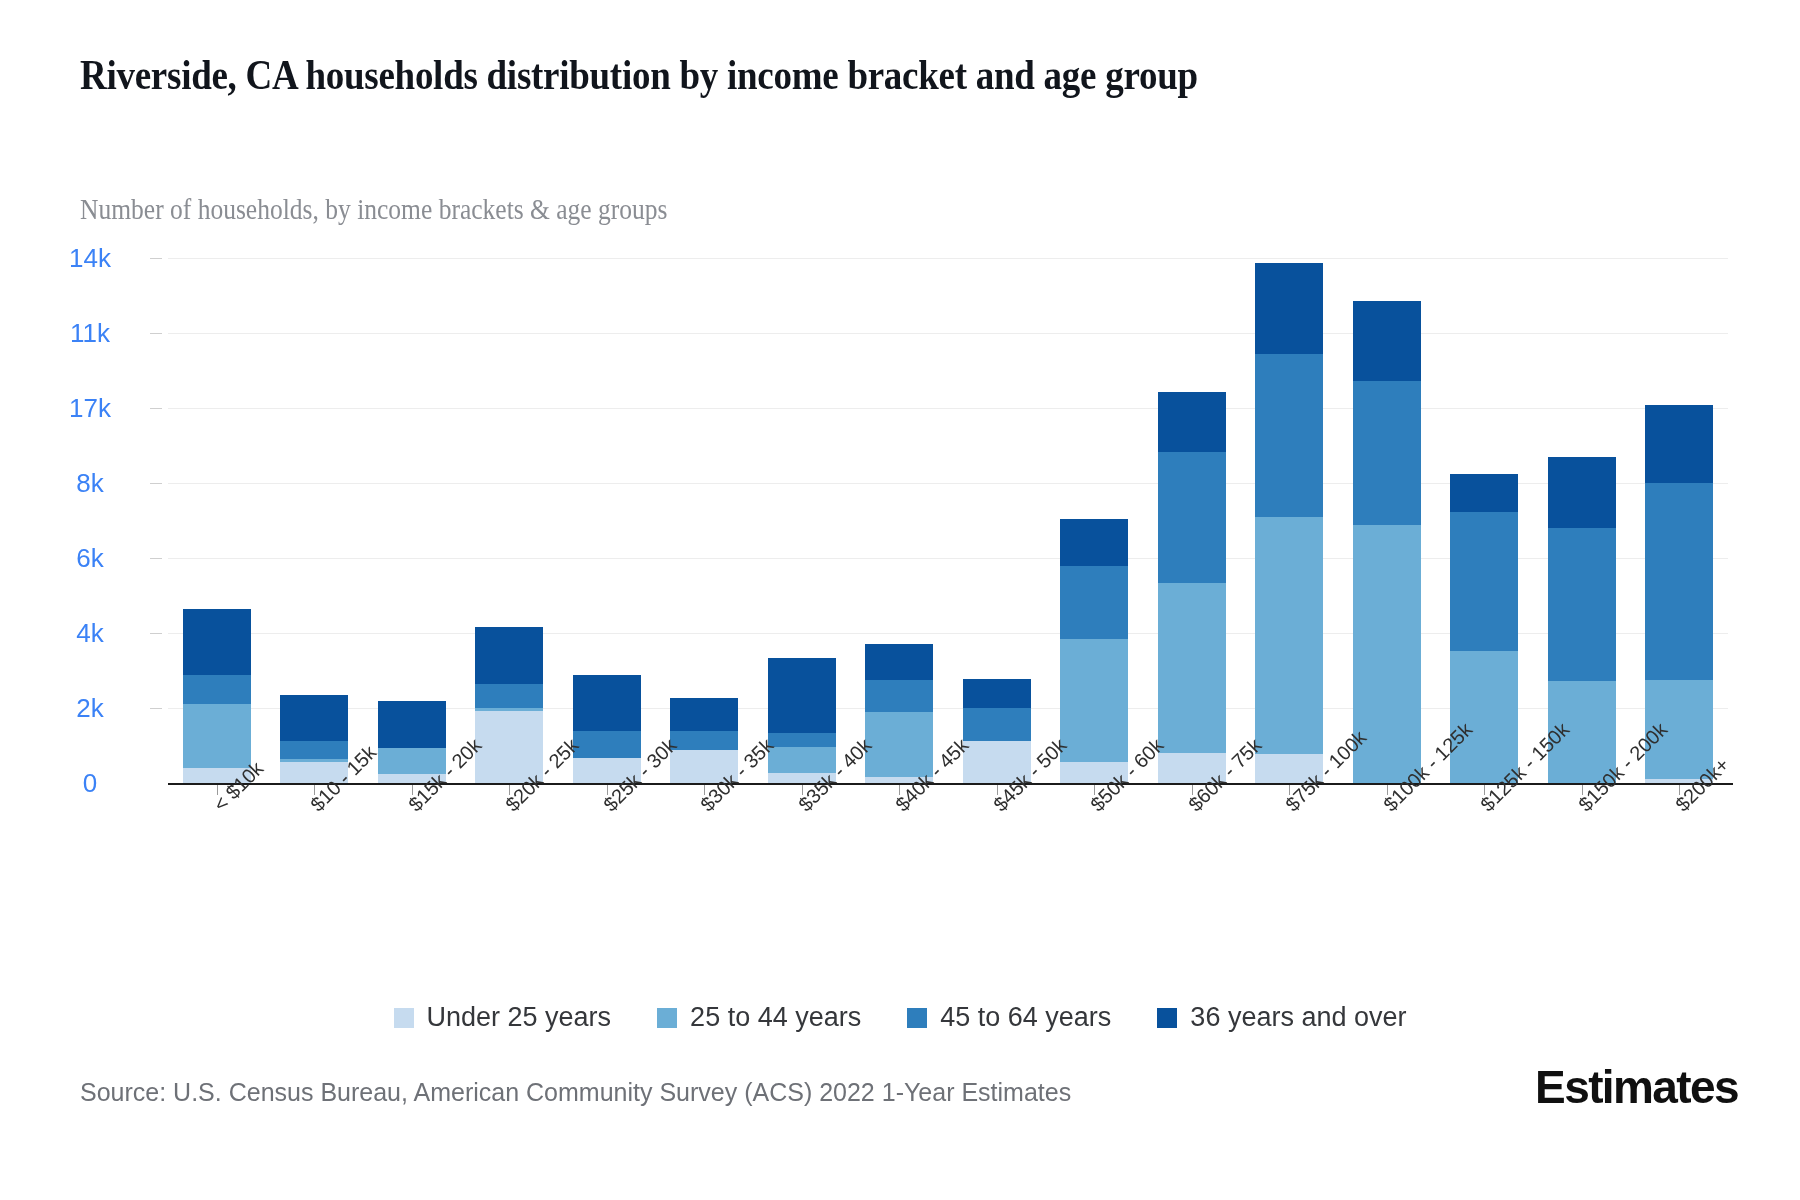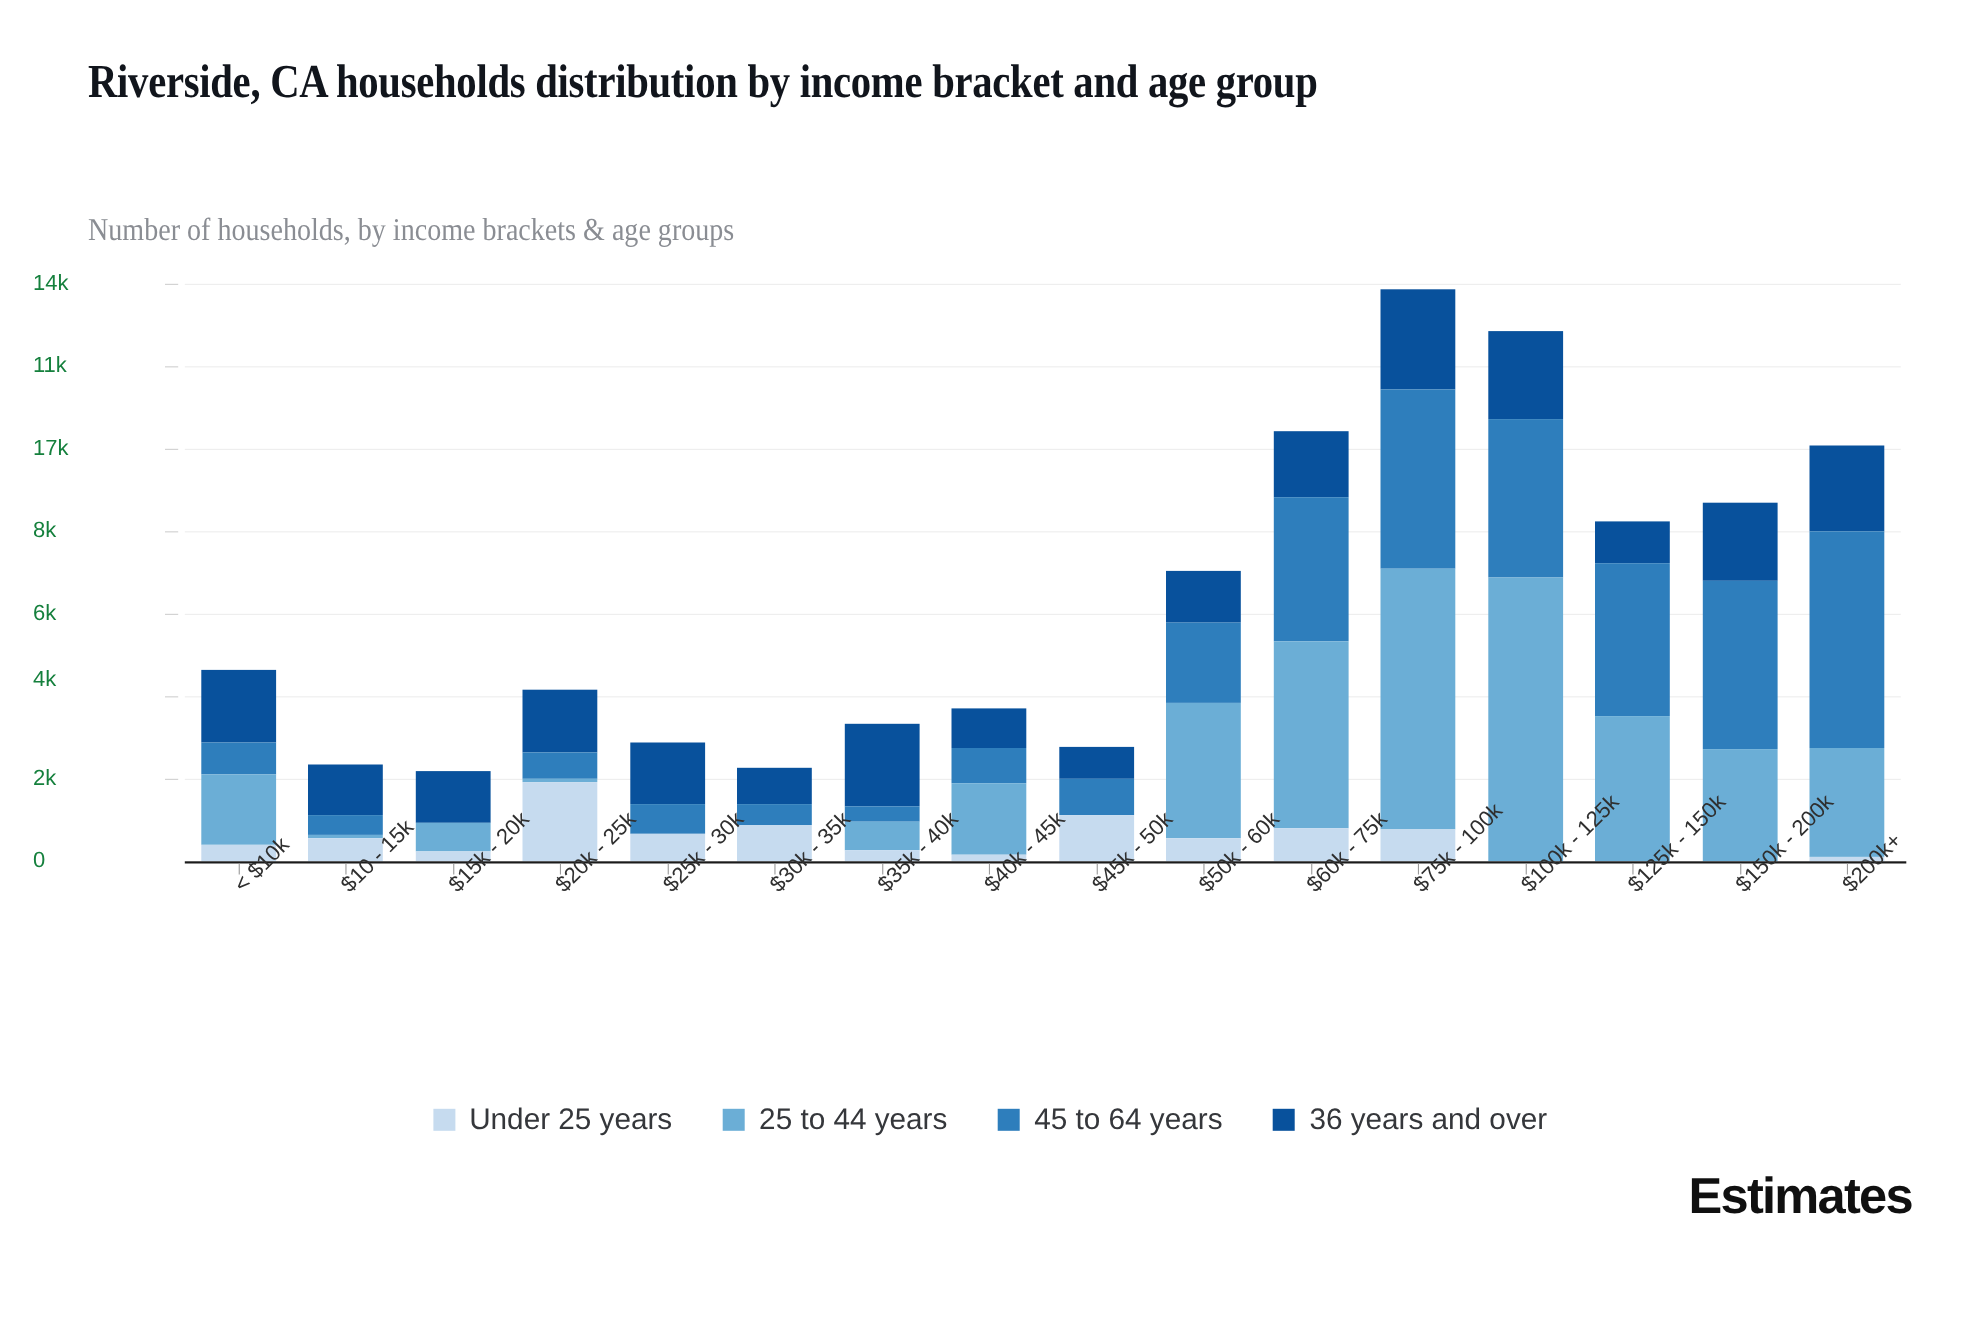--- a/index.html
+++ b/index.html
@@ -44,23 +44,23 @@
     height: 525px;
   }
   .gridline {
     position: absolute; left: 0; width: 100%;
     height: 1px; background: #ededed;
   }
   .ytick {
     position: absolute;
     right: 1578px;           
     width: 120px;
-    text-align: left;
-    font-size: 20px;
-    color: #15803d;
+    text-align: center;
+    font-size: 26px;
+    color: #3b82f6;
     transform: translateY(-50%);
     white-space: nowrap;
   }
   .ytickdash {
     position: absolute;
     left: -18px; width: 12px; height: 1px;
     background: #cfcfcf;
   }
 
   #xaxis {
@@ -122,21 +122,21 @@
   <div id="title">Riverside, CA households distribution by income bracket and age group</div>
   <div id="subtitle">Number of households, by income brackets &amp; age groups</div>
 
   <div id="plot">
       <div class="ytick" style="top: 525px;">0</div>
       <div class="gridline" style="top: 450px;"></div>
       <div class="ytickdash" style="top: 450px;"></div>
       <div class="ytick" style="top: 450px;">2k</div>
       <div class="gridline" style="top: 375px;"></div>
       <div class="ytickdash" style="top: 375px;"></div>
-      <div class="ytick" style="top: 360px;">4k</div>
+      <div class="ytick" style="top: 375px;">4k</div>
       <div class="gridline" style="top: 300px;"></div>
       <div class="ytickdash" style="top: 300px;"></div>
       <div class="ytick" style="top: 300px;">6k</div>
       <div class="gridline" style="top: 225px;"></div>
       <div class="ytickdash" style="top: 225px;"></div>
       <div class="ytick" style="top: 225px;">8k</div>
       <div class="gridline" style="top: 150px;"></div>
       <div class="ytickdash" style="top: 150px;"></div>
       <div class="ytick" style="top: 150px;">17k</div>
       <div class="gridline" style="top: 75px;"></div>
@@ -249,20 +249,21 @@
       <div class="legend-item">
         <span class="legend-swatch" style="background: rgb(46, 126, 188);"></span>
         <span class="legend-label">45 to 64 years</span>
       </div>
       <div class="legend-item">
         <span class="legend-swatch" style="background: rgb(8, 81, 156);"></span>
         <span class="legend-label">36 years and over</span>
       </div>
     </div>
 
+  <div id="source">Source: U.S. Census Bureau, American Community Survey (ACS) 2022 1-Year Estimates</div>
   <div id="brand">Estimates</div>
 
 <div class="xtickmark" style="left: 216.75px;"></div>
     <div class="xlabel" style="left: 208.75px;">&lt; $10k</div>
     <div class="xtickmark" style="left: 314.25px;"></div>
     <div class="xlabel" style="left: 306.25px;">$10 - 15k</div>
     <div class="xtickmark" style="left: 411.75px;"></div>
     <div class="xlabel" style="left: 403.75px;">$15k - 20k</div>
     <div class="xtickmark" style="left: 509.25px;"></div>
     <div class="xlabel" style="left: 501.25px;">$20k - 25k</div>

